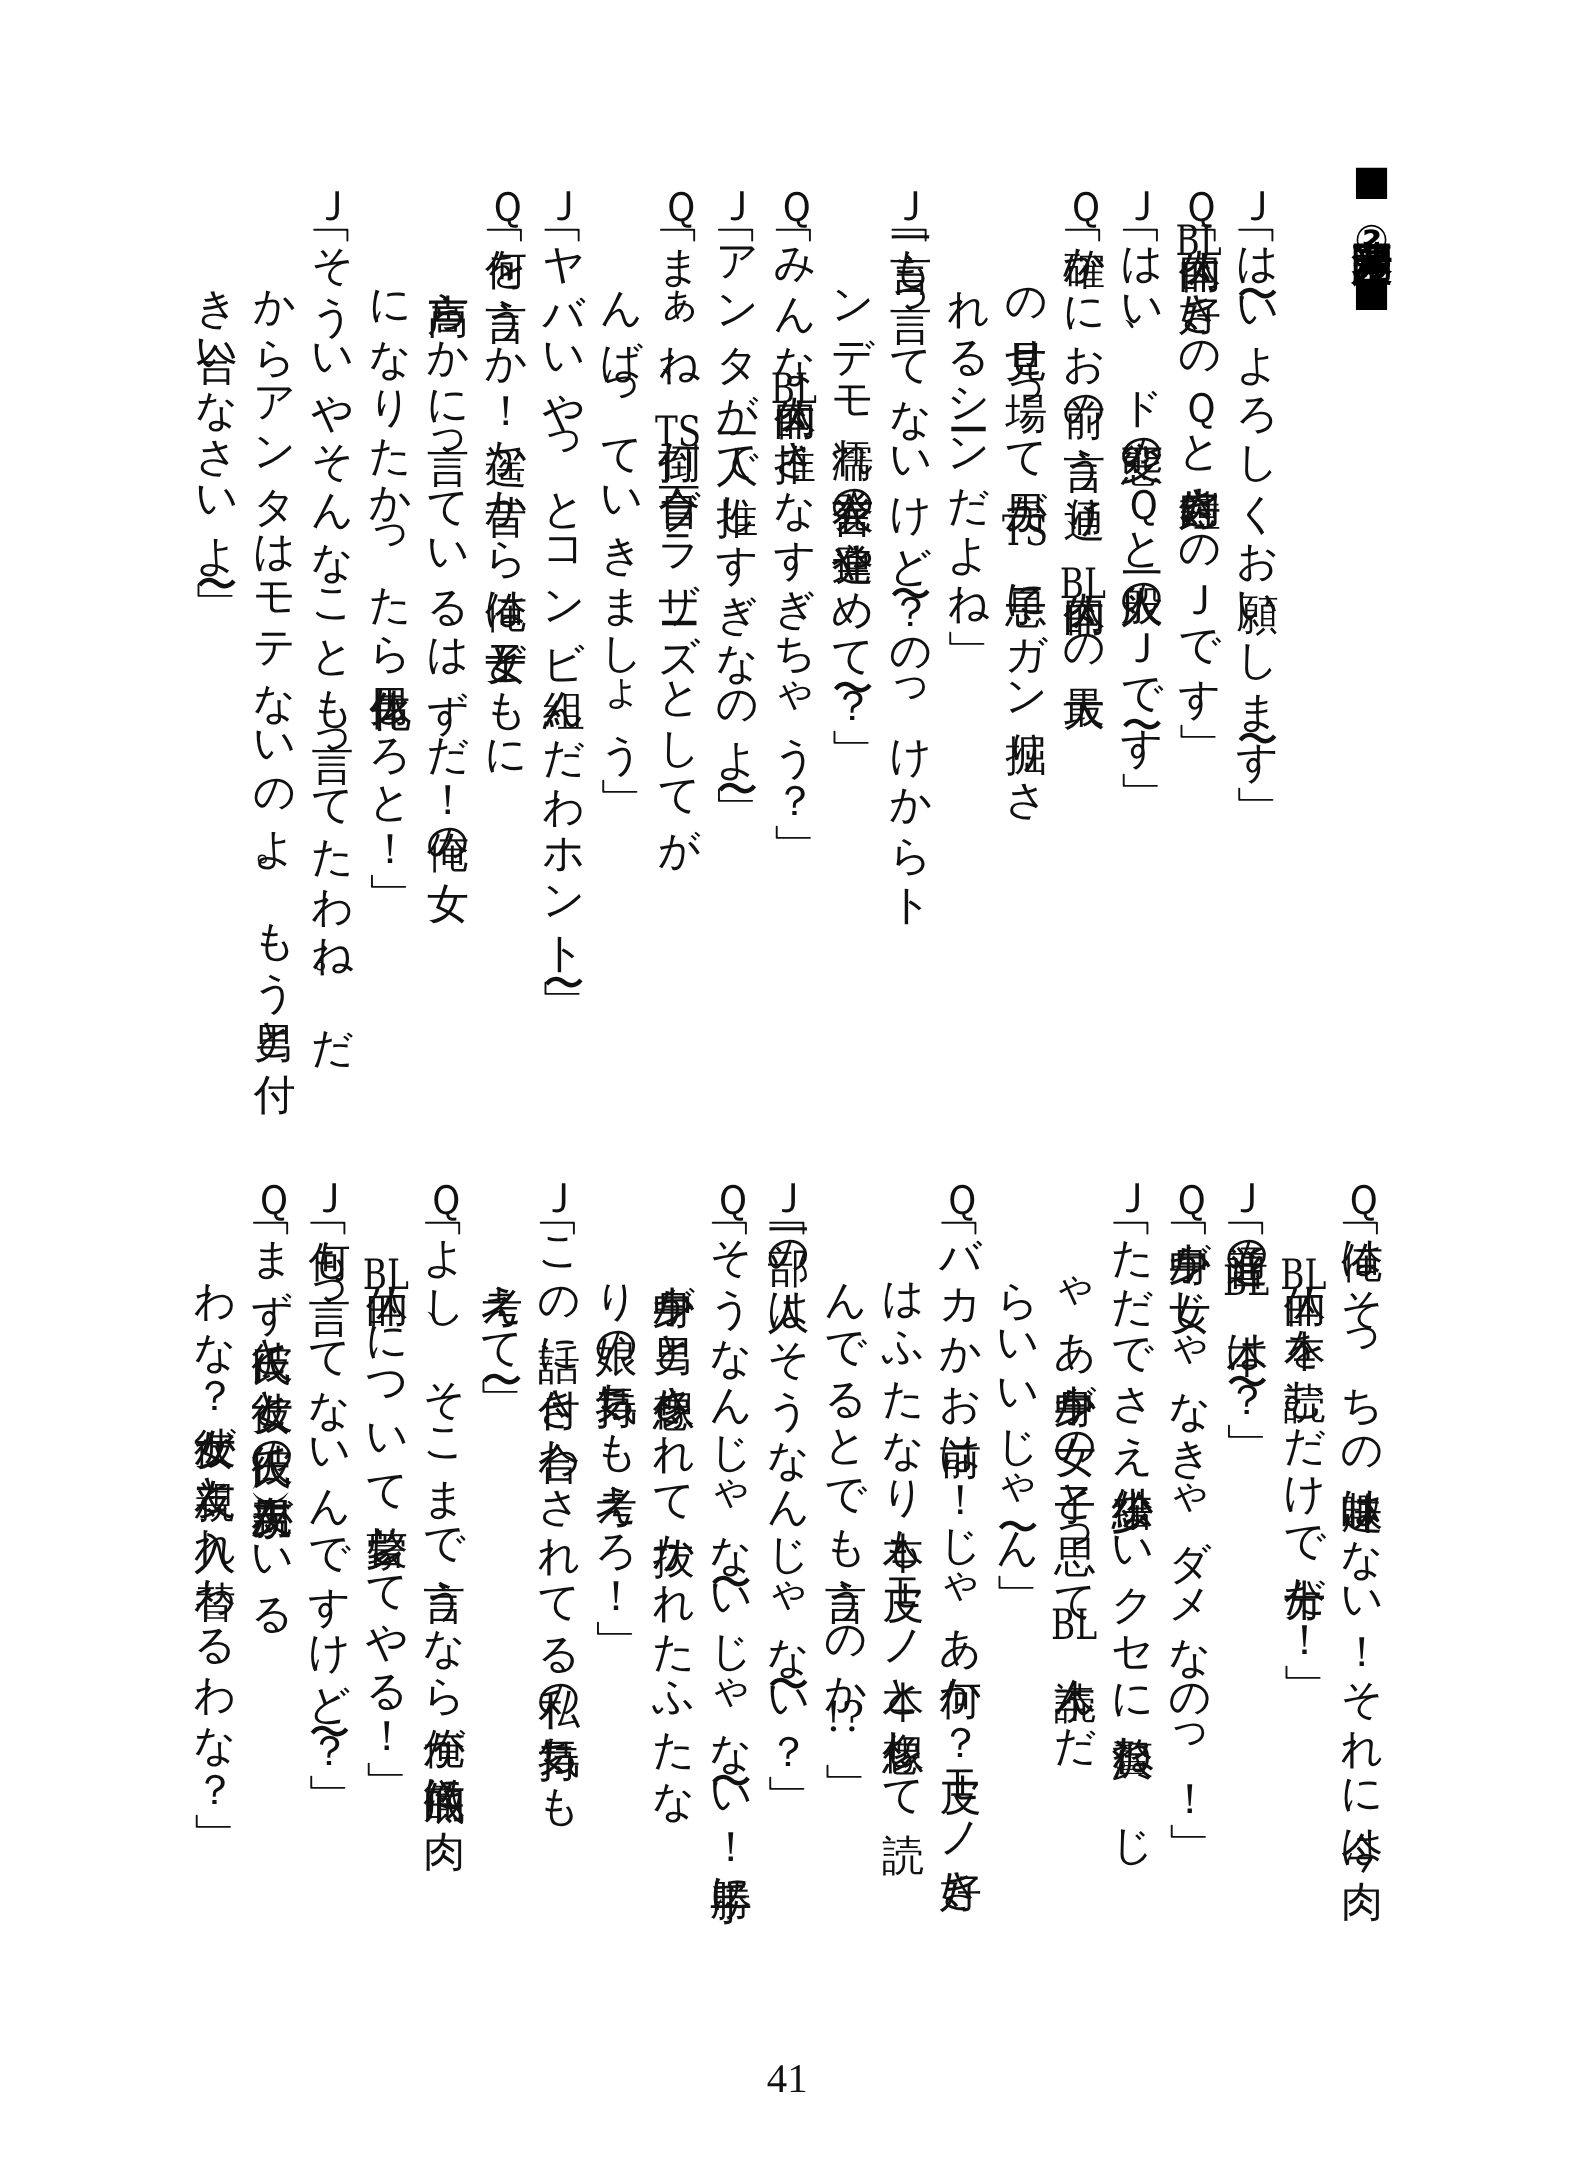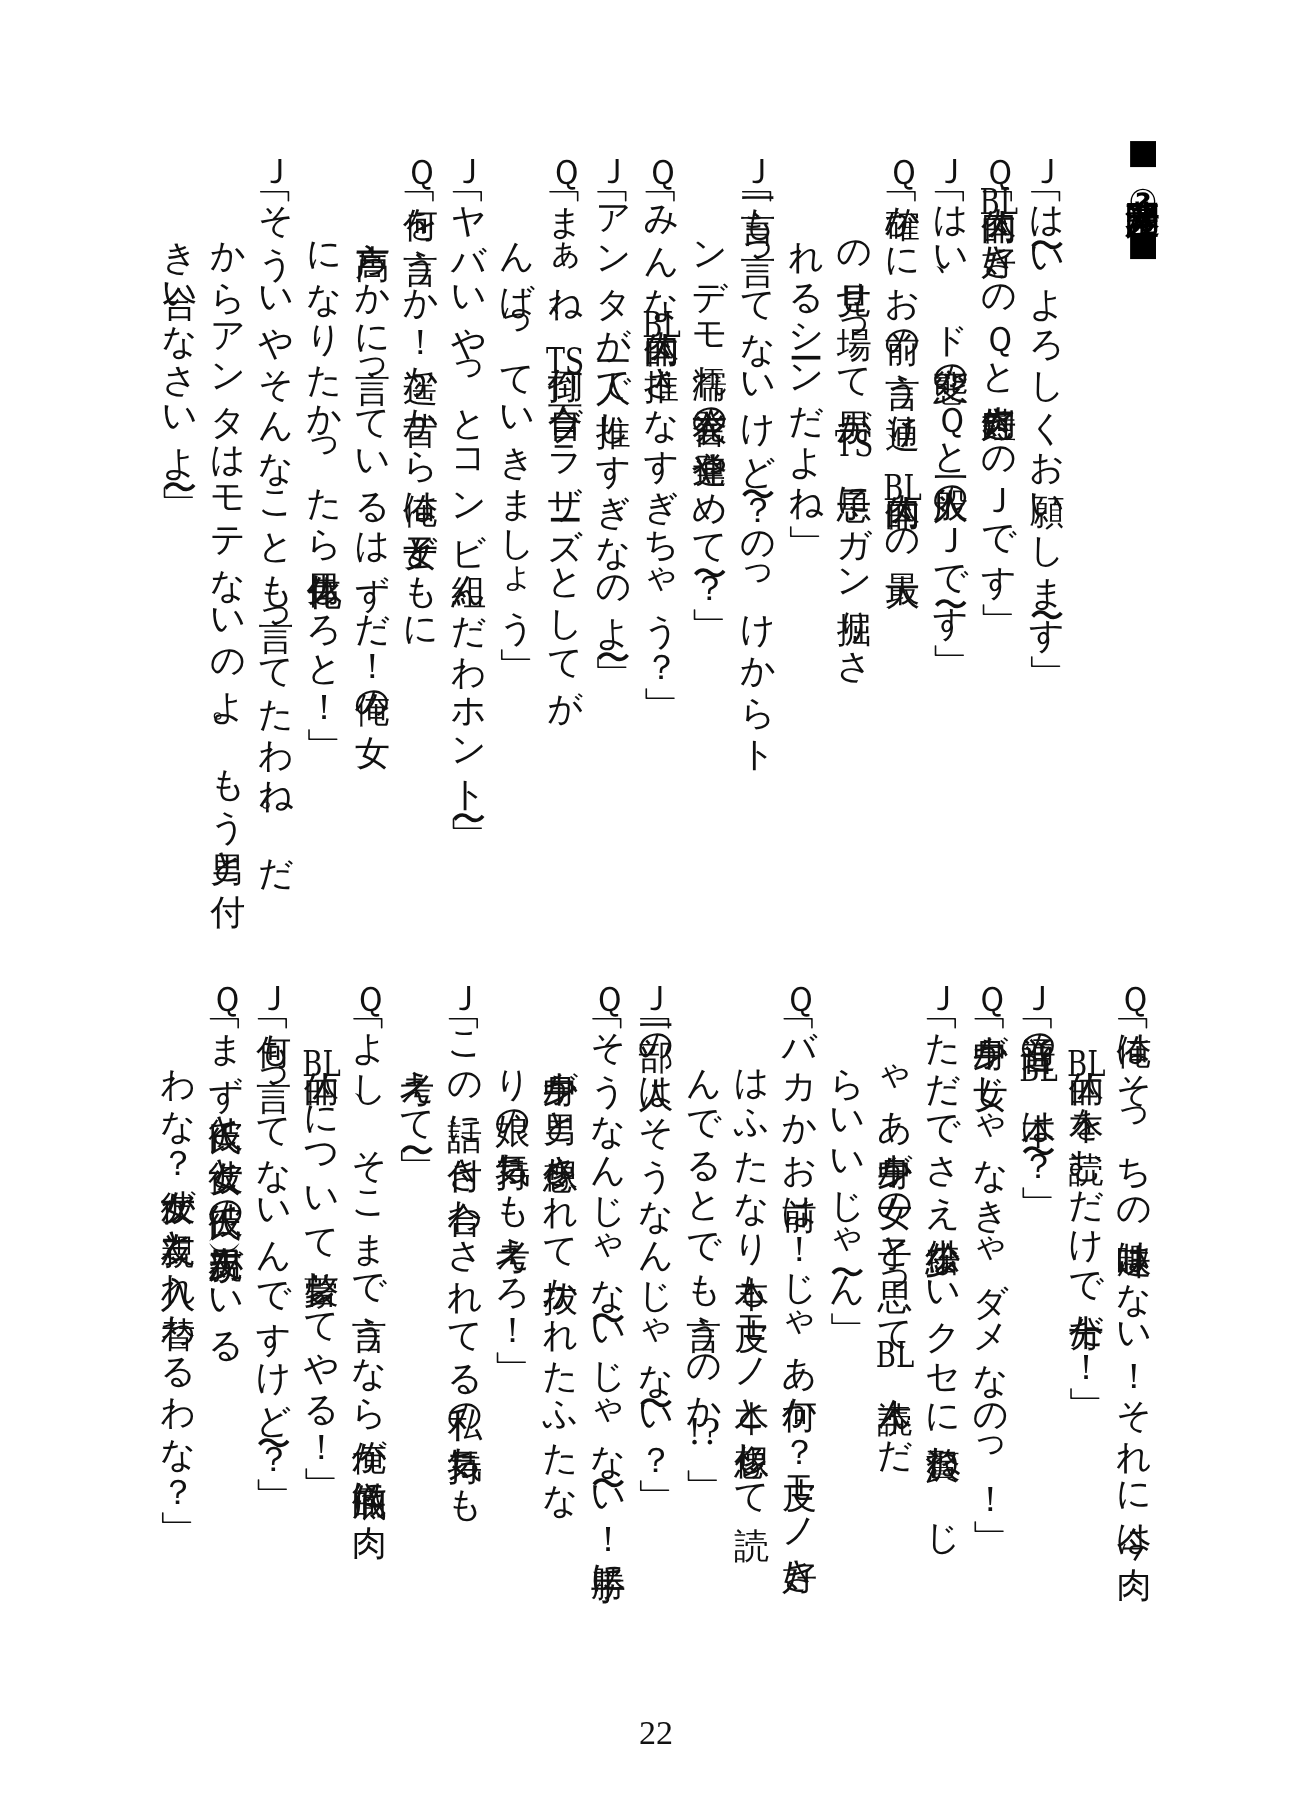--- a/index.html
+++ b/index.html
@@ -171,13 +171,13 @@
   </div>
   <div class="entry">
     <div class="line"><span class="spk">Ｊ</span><span class="vt">「何も言ってないんですけど〜？」</span></div>
   </div>
   <div class="entry">
     <div class="line"><span class="spk">Ｑ</span><span class="vt">「まず彼氏と彼女と彼氏の親友（男）がいる</span></div>
     <div class="line cont"><span class="vt">わな？彼女が親友と入れ替わるわな？」</span></div>
   </div>
 </div>
 
-<div class="page-number">22</div>
+<div class="page-number">41</div>
 
 </body></html>

